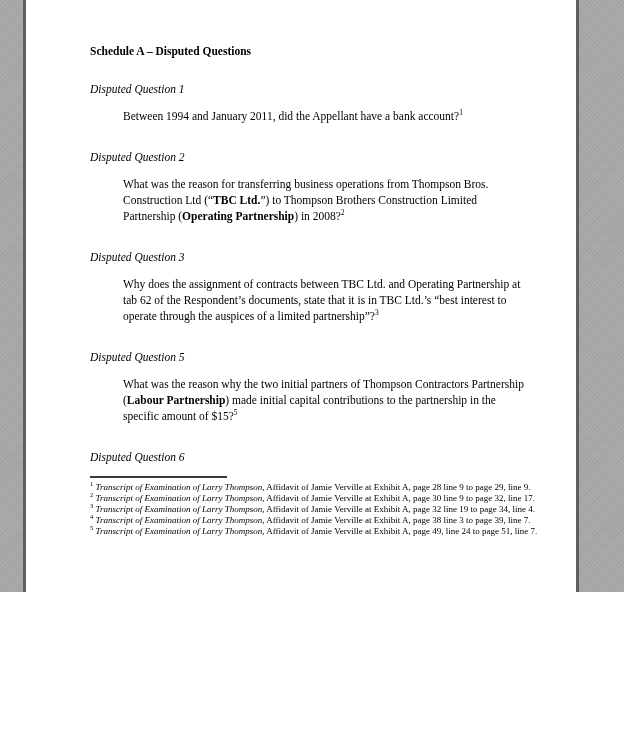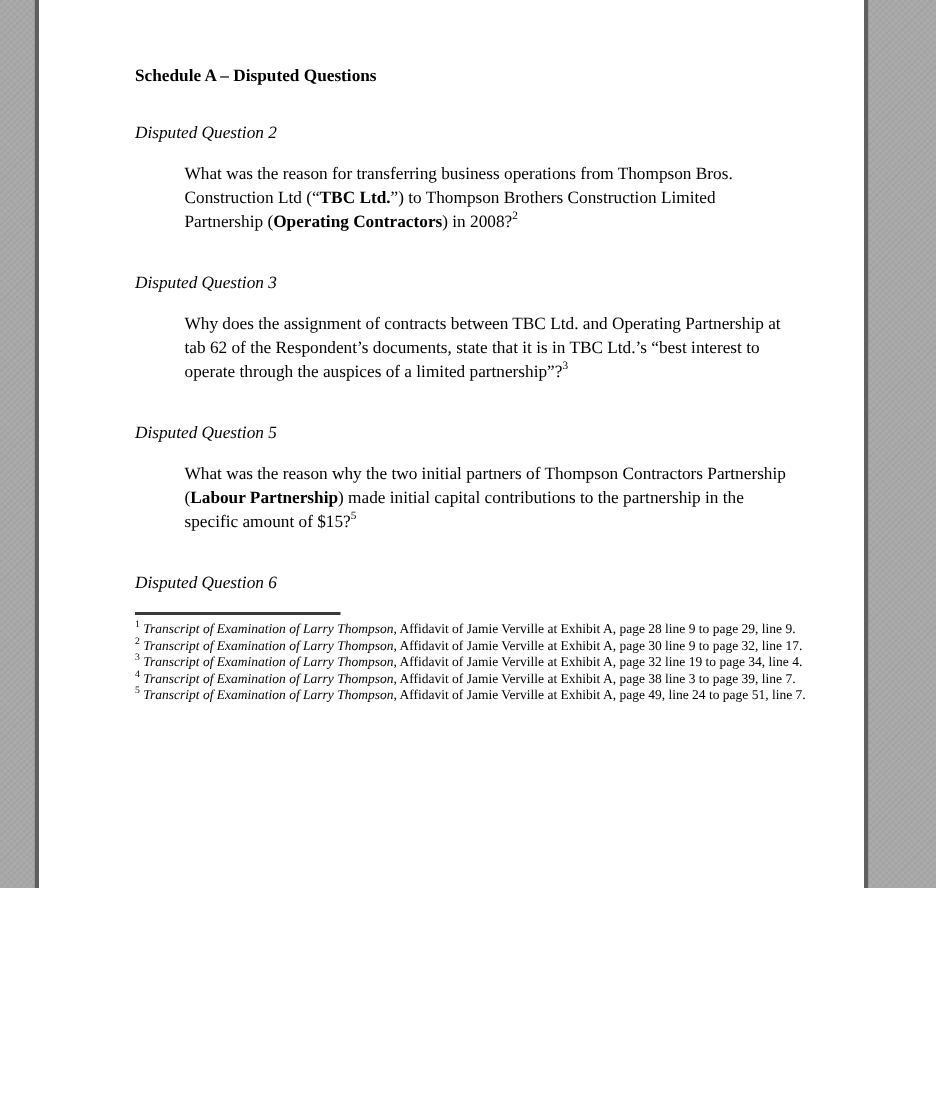--- a/index.html
+++ b/index.html
@@ -86,22 +86,26 @@
   .footnote .it { font-style: italic; text-align: center; }
 </style>
 </head>
 <body>
 
 <div class="viewer">
   <div class="page page1">
     <h1 class="doc-title">Schedule A – Disputed Questions</h1>
     <div id="sections">
         <div class="section">
+          <div class="q-heading">Disputed Question 1</div>
+          <p class="q-body"><span>Between 1994 and January 2011, did the Appellant have a bank account?</span><sup>1</sup></p>
+        </div>
+        <div class="section">
           <div class="q-heading">Disputed Question 2</div>
-          <p class="q-body"><span>What was the reason for transferring business operations from Thompson Bros. Construction Ltd (“</span><span class="b">TBC Ltd.</span><span>”) to Thompson Brothers Construction Limited Partnership (</span><span class="b">Operating Contractors</span><span>) in 2008?</span><sup>2</sup></p>
+          <p class="q-body"><span>What was the reason for transferring business operations from Thompson Bros. Construction Ltd (“</span><span class="b">TBC Ltd.</span><span>”) to Thompson Brothers Construction Limited Partnership (</span><span class="b">Operating Partnership</span><span>) in 2008?</span><sup>2</sup></p>
         </div>
         <div class="section">
           <div class="q-heading">Disputed Question 3</div>
           <p class="q-body"><span>Why does the assignment of contracts between TBC Ltd. and Operating Partnership at tab 62 of the Respondent’s documents, state that it is in TBC Ltd.’s “best interest to operate through the auspices of a limited partnership”?</span><sup>3</sup></p>
         </div>
         <div class="section">
         </div>
         <div class="section">
           <div class="q-heading">Disputed Question 5</div>
           <p class="q-body"><span>What was the reason why the two initial partners of Thompson Contractors Partnership (</span><span class="b">Labour Partnership</span><span>) made initial capital contributions to the partnership in the specific amount of $15?</span><sup>5</sup></p>

